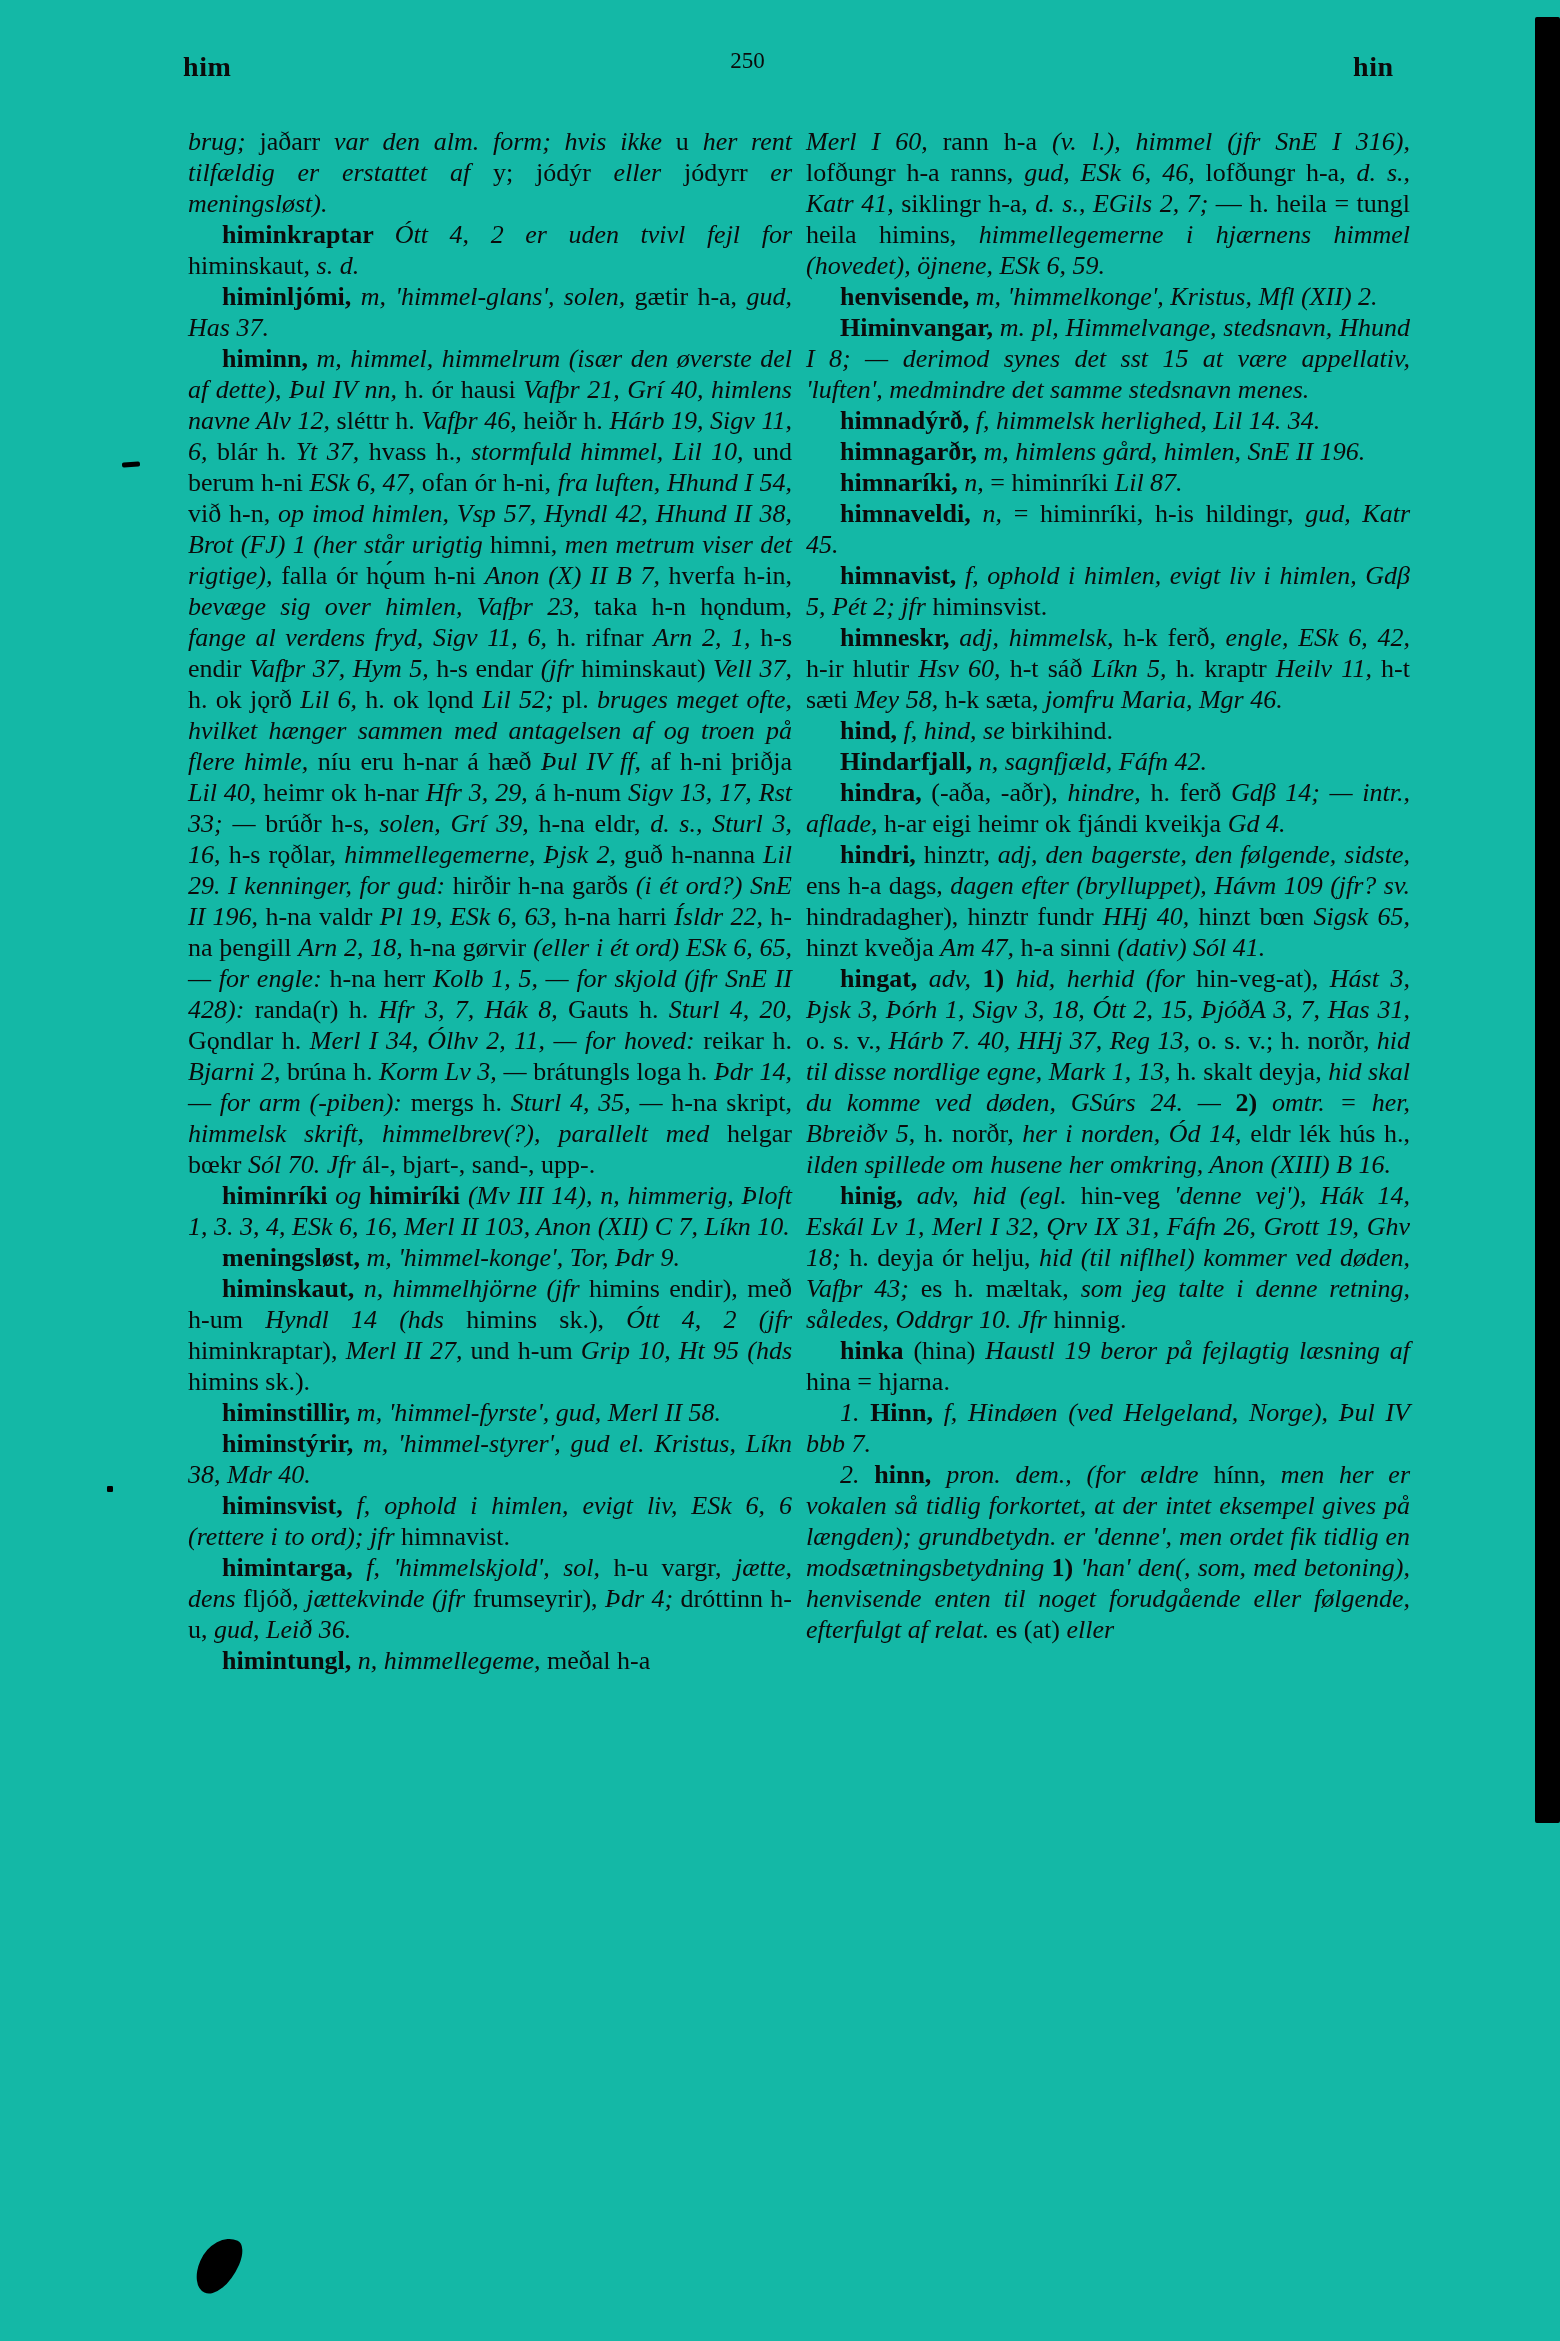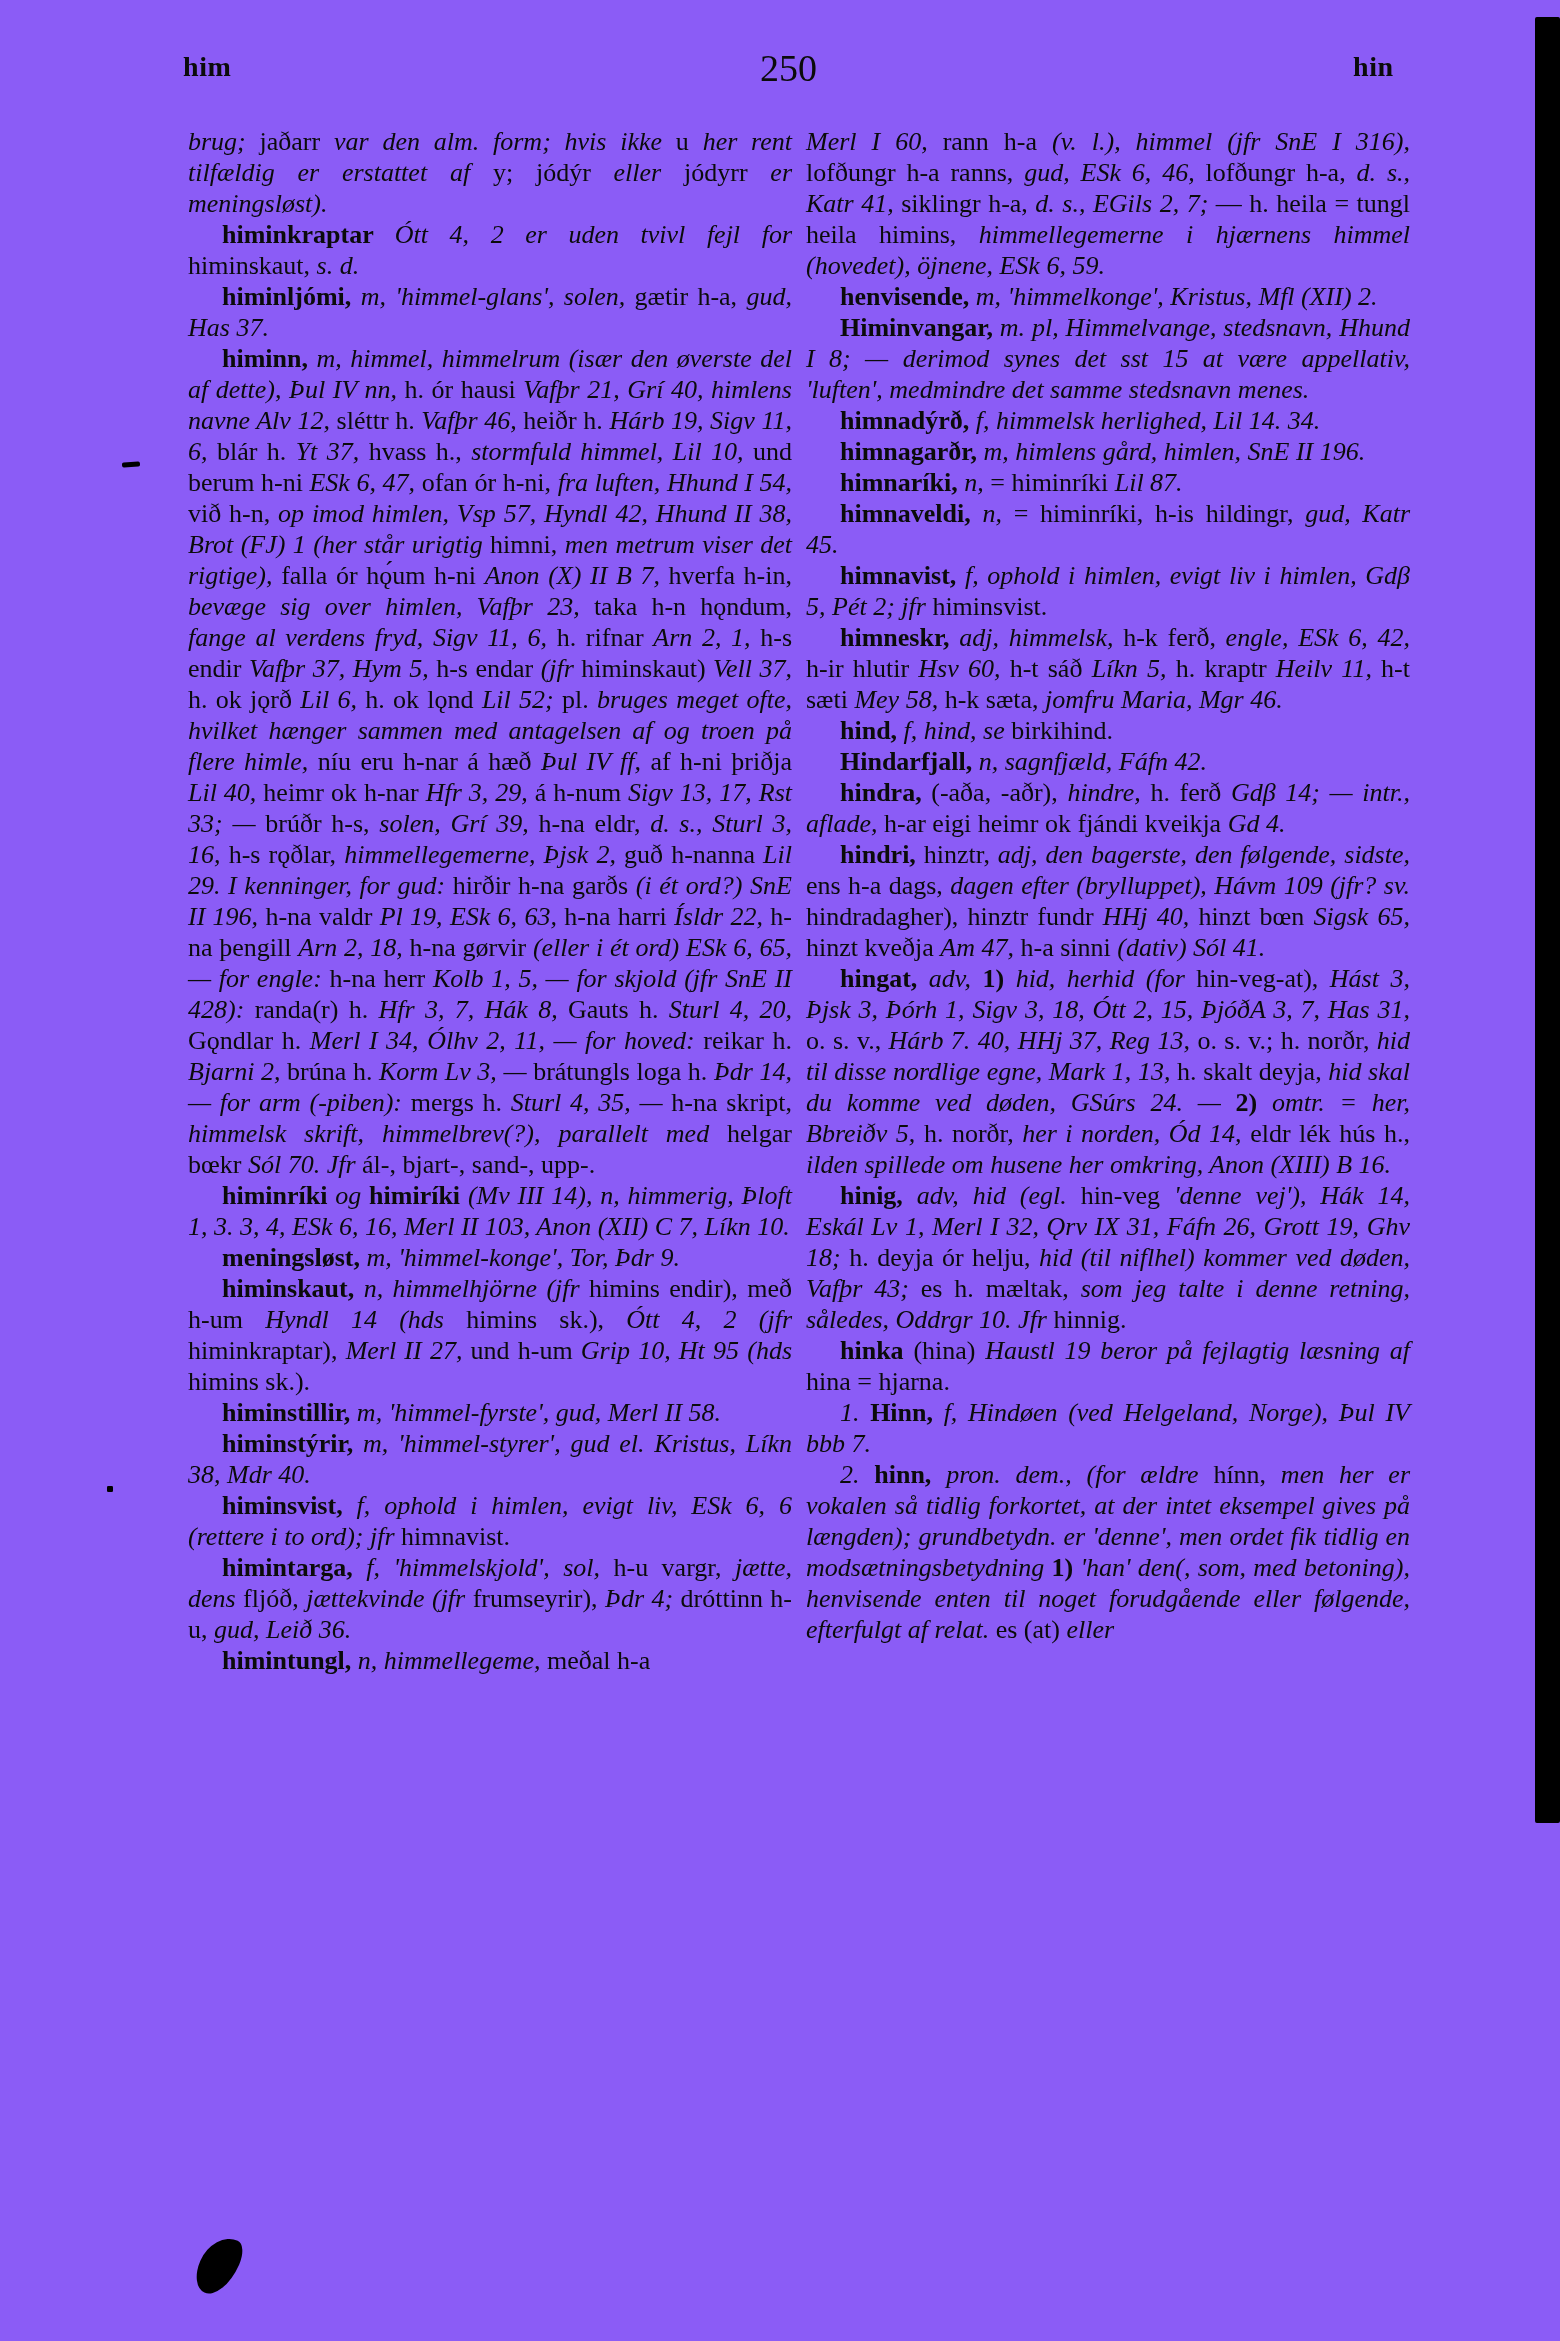--- a/index.html
+++ b/index.html
@@ -1,33 +1,33 @@
 <!DOCTYPE html>
 <html style="font-size:10px"><head>
 <meta charset="utf-8">
 <style>
   html,body{margin:0;padding:0;background:#9a9a9a;}
   .page{
     position:relative;
     width:1560px;height:2342px;
-    background:#8b5cf6;
+    background:#14b8a6;
     font-family:"Liberation Serif","DejaVu Serif",serif;
     color:#0b0b0b;
     overflow:hidden;
   }
   .catchword{
     position:absolute;top:53px;
     font-weight:700;font-size:28px;line-height:1;
     letter-spacing:0.6px;
   }
   .catchword-left{left:183px;}
   .catchword-right{left:1353px;}
   .page-number{
     position:absolute;top:49px;left:678px;width:139px;
-    text-align:right;font-size:38px;line-height:1;
+    text-align:center;font-size:23px;line-height:1;
   }
   .col{
     position:absolute;top:126px;width:604px;
     font-size:26px;line-height:31px;
     text-align:justify;
     text-justify:inter-word;
   }
   .col-left{left:188px;}
   .col-right{left:806px;}
   p.entry{margin:0;padding:0;text-indent:34px;}

